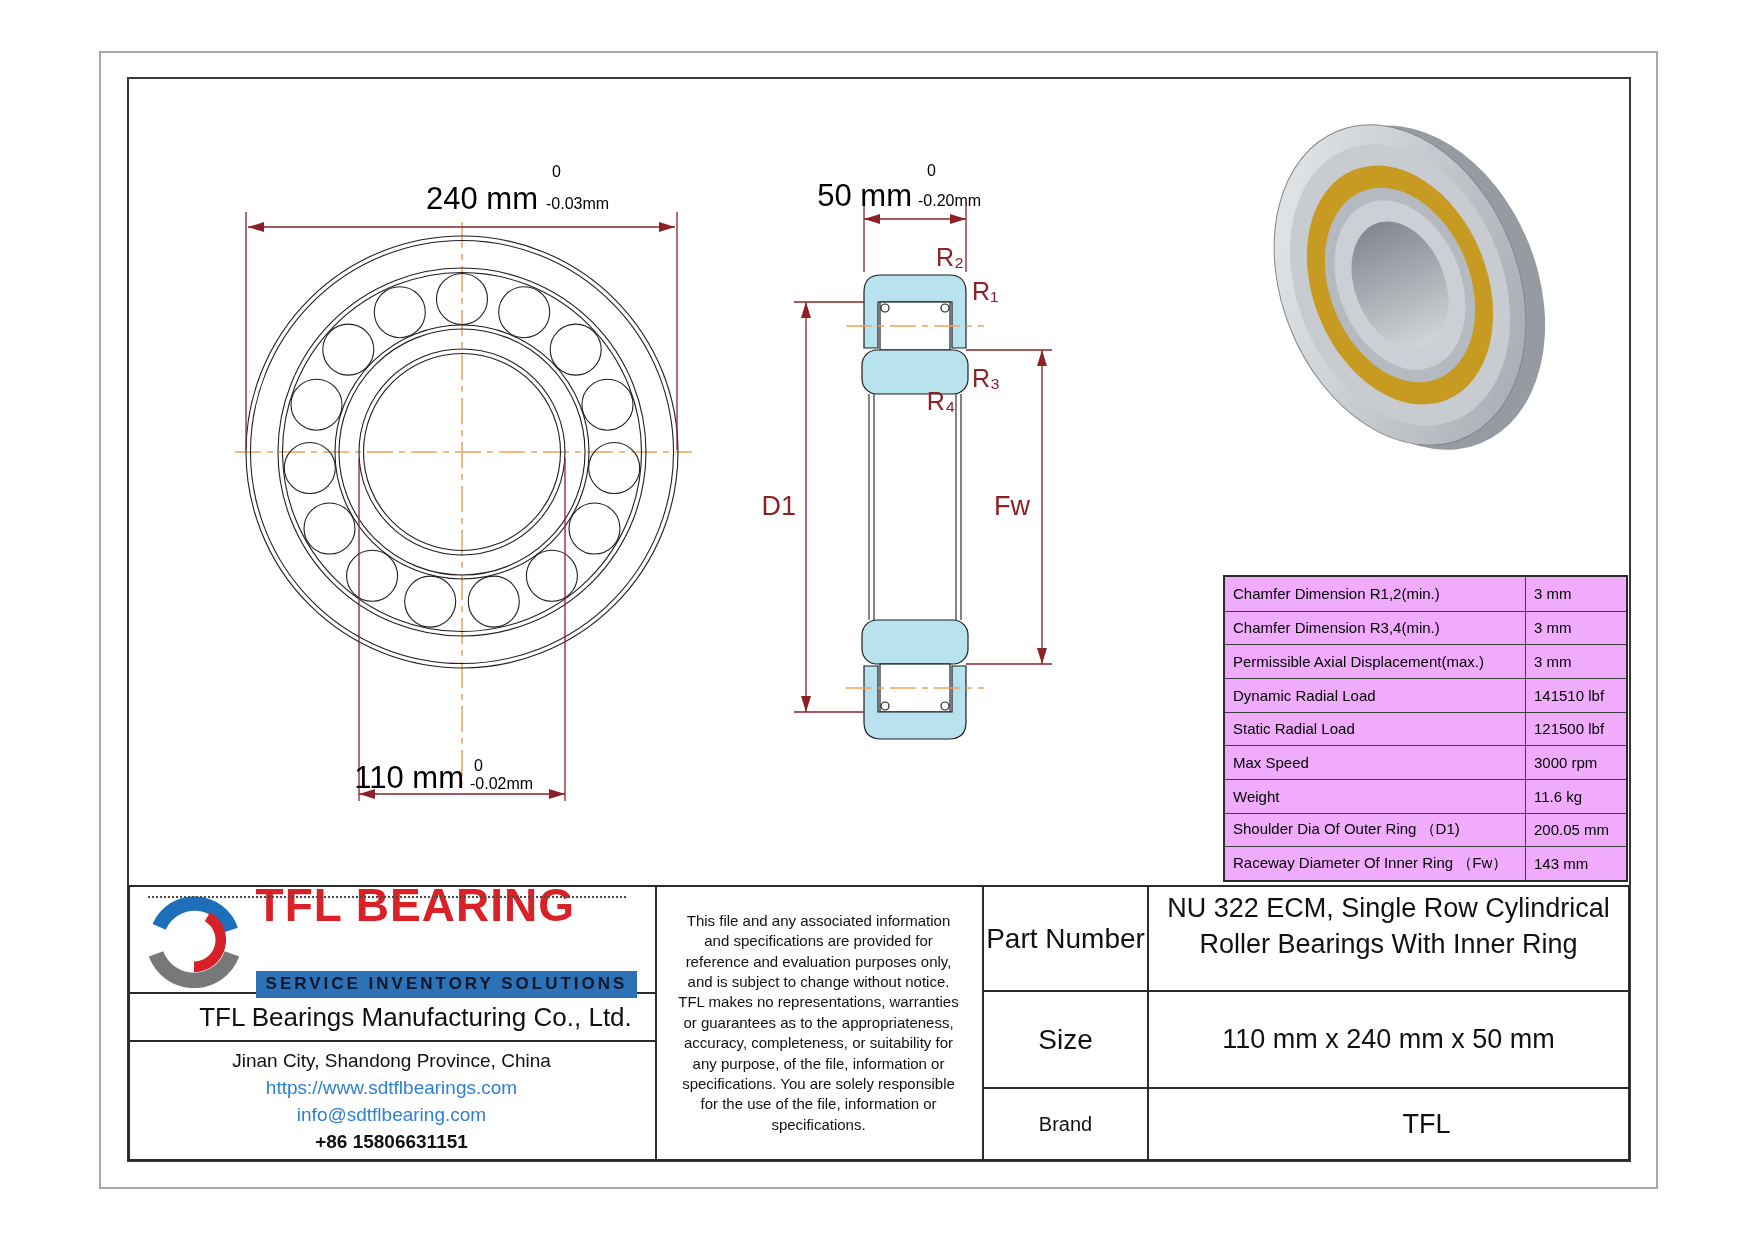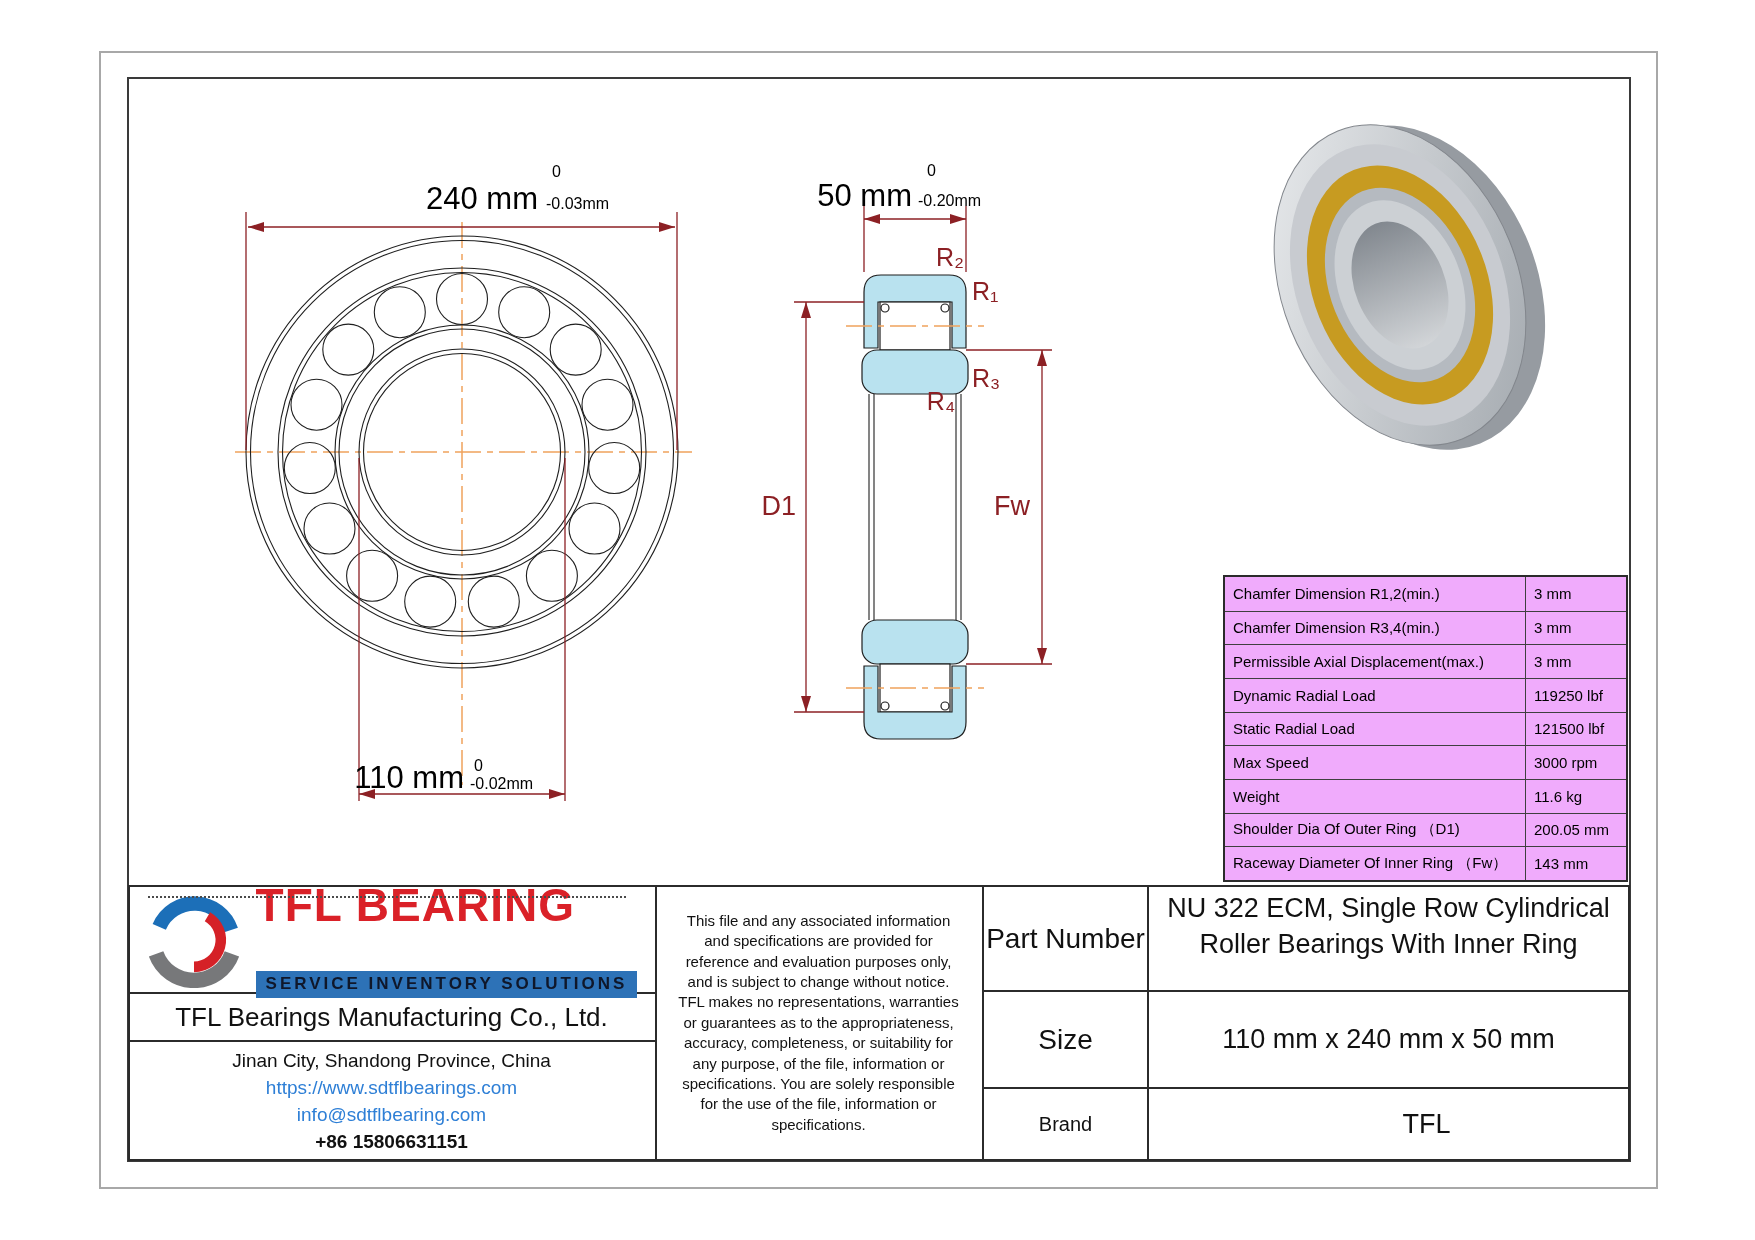--- a/index.html
+++ b/index.html
@@ -21,21 +21,21 @@
     border:2px solid var(--border-dark);box-sizing:border-box;background:#fff;color:#111;}
   .tb-line{position:absolute;background:var(--border-dark);}
   .cell{position:absolute;display:flex;align-items:center;justify-content:center;text-align:center;}
 
   .logo-cell{left:0;top:0;width:523px;height:105px;flex-direction:row;gap:14px;}
   .logo-rule{position:absolute;left:18px;top:9px;width:478px;border-top:2px dotted #4a4a4a;}
   .logo-text-col{display:flex;flex-direction:column;align-items:flex-start;gap:40px;}
   .logo-brand{font-size:46px;font-weight:bold;color:var(--logo-red);letter-spacing:1px;line-height:1.05;}
   .logo-banner{margin-top:2px;background:var(--banner-blue);color:#0f172a;font-weight:bold;
                font-size:17px;letter-spacing:3px;padding:3px 10px 4px 10px;}
-  .company-cell{left:0;top:107px;width:523px;height:46px;font-size:26px;color:#111;}
+  .company-cell{left:0;top:107px;width:523px;height:46px;font-size:26px;color:#111;padding-left:24px;}
   .address-cell{left:0;top:155px;width:523px;height:117px;flex-direction:column;
                 font-size:19px;line-height:27px;}
   .link{color:var(--link-blue);}
   .phone{font-weight:bold;}
 
   .disclaimer-cell{left:527px;top:0;width:323px;height:272px;font-size:15px;
                    line-height:1.36;white-space:pre-line;padding:0 16px;box-sizing:border-box;}
 
   .pn-label{left:854px;top:0;width:163px;height:103px;font-size:28px;}
   .pn-value{left:1019px;top:0;width:479px;height:79px;font-size:27px;white-space:pre-line;line-height:1.3;}
@@ -205,21 +205,21 @@
 
   
   <div class="spec-table">
     <div class="sc first">Chamfer Dimension R1,2(min.)</div>
     <div class="sc first val">3 mm</div>
     <div class="sc">Chamfer Dimension R3,4(min.)</div>
     <div class="sc val">3 mm</div>
     <div class="sc">Permissible Axial Displacement(max.)</div>
     <div class="sc val">3 mm</div>
     <div class="sc">Dynamic Radial Load</div>
-    <div class="sc val">119250 lbf</div>
+    <div class="sc val">141510 lbf</div>
     <div class="sc">Static Radial Load</div>
     <div class="sc val">121500 lbf</div>
     <div class="sc">Max Speed</div>
     <div class="sc val">3000 rpm</div>
     <div class="sc">Weight</div>
     <div class="sc val">11.6 kg</div>
     <div class="sc">Shoulder Dia Of Outer Ring （D1)</div>
     <div class="sc val">200.05 mm</div>
     <div class="sc">Raceway Diameter Of Inner Ring （Fw）</div>
     <div class="sc val">143 mm</div>

